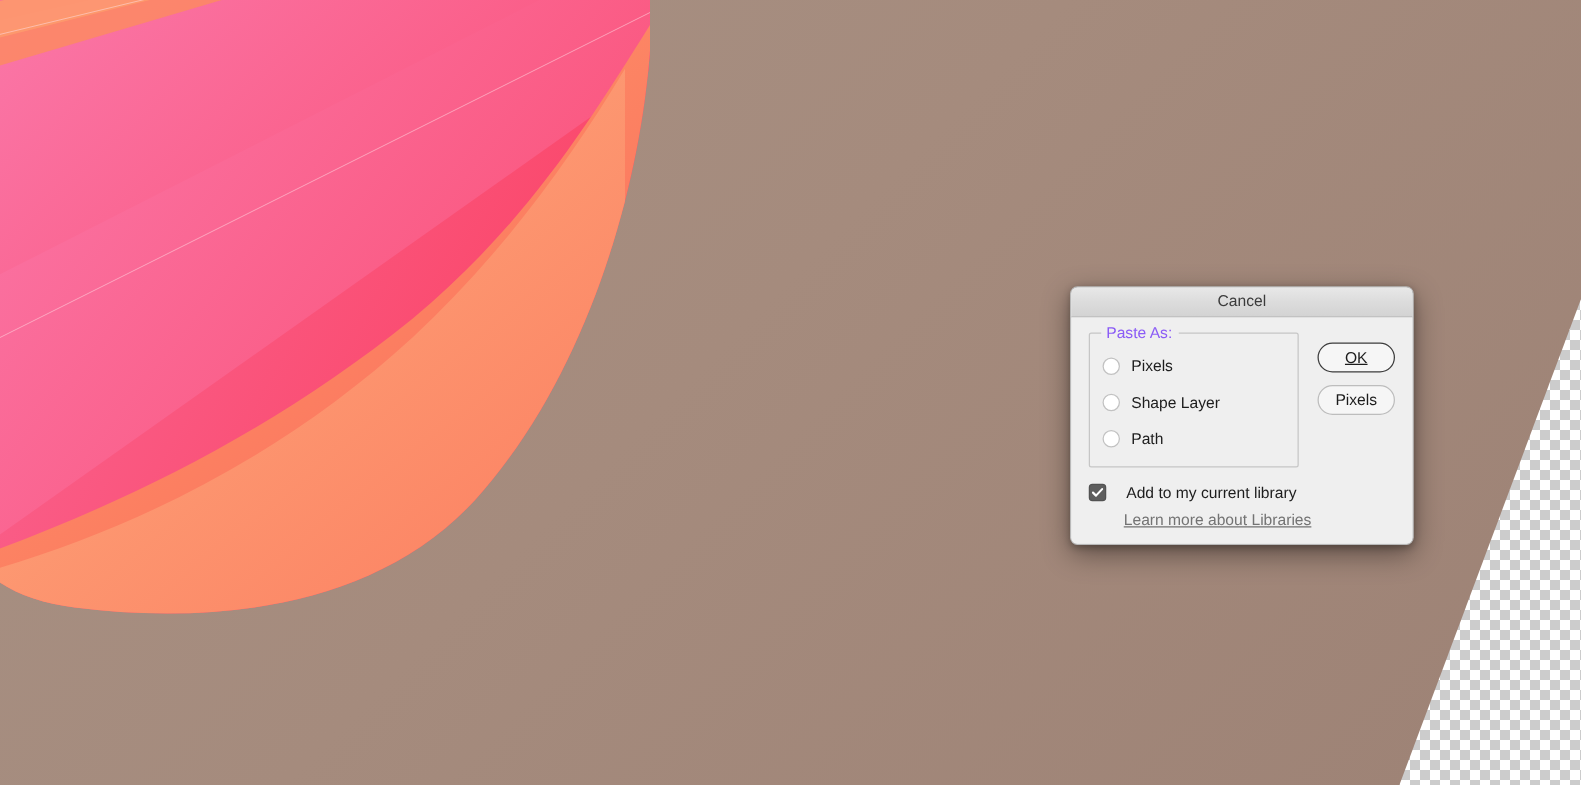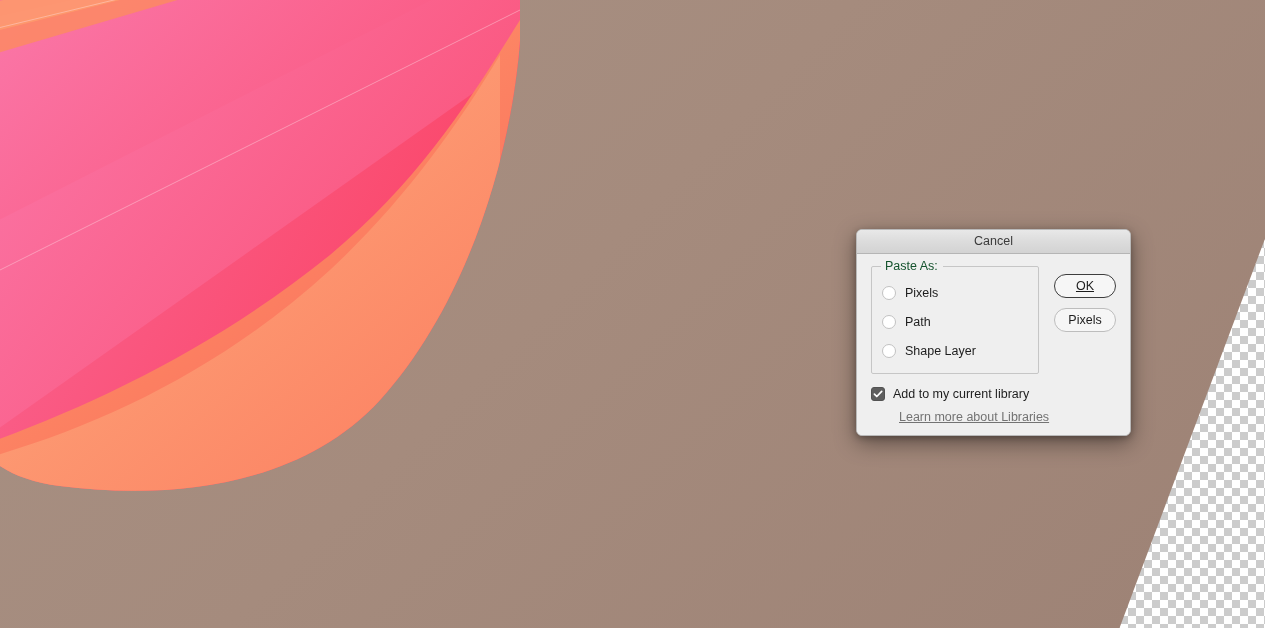--- a/index.html
+++ b/index.html
@@ -97,21 +97,21 @@
     padding: 15px 10px 11px 10px;
     box-sizing: border-box;
   }
   .groupbox-legend {
     position: absolute;
     top: -8px;
     left: 9px;
     background: #efefef;
     padding: 0 5px 0 4px;
     font-size: 12.5px;
-    color: #14532d;
+    color: #8b5cf6;
     line-height: 15px;
     white-space: nowrap;
   }
 
   .radio-row {
     display: flex;
     align-items: center;
     height: 22px;
     margin-bottom: 7px;
     cursor: default;
@@ -175,20 +175,21 @@
   .btn.default { border: 1.4px solid #3d3d3d; text-decoration: underline; }
   .btn.secondary { border: 1px solid #bdbdbd; }
 
   
   .footer { margin-top: 13px; }
 
   .check-row {
     display: flex;
     align-items: flex-end;
     cursor: default;
+    gap: 8px;
   }
   .checkbox {
     width: 14px;
     height: 14px;
     border-radius: 3px;
     background: #5e5e5e;
     border: 1px solid #525252;
     margin-right: 8px;
     flex: 0 0 auto;
     display: flex;
@@ -280,26 +281,26 @@
           <div class="groupbox-legend">Paste As:</div>
 
 
           <div class="radio-row">
             <span class="radio"></span>
             <span class="radio-label">Pixels</span>
           </div>
 
           <div class="radio-row">
             <span class="radio"></span>
-            <span class="radio-label">Path</span>
+            <span class="radio-label">Shape Layer</span>
           </div>
 
           <div class="radio-row">
             <span class="radio"></span>
-            <span class="radio-label">Shape Layer</span>
+            <span class="radio-label">Path</span>
           </div>
         </div>
 
         <div class="button-col">
           <div class="btn default">OK</div>
           <div class="btn secondary">Pixels</div>
         </div>
 
       </div>
 

